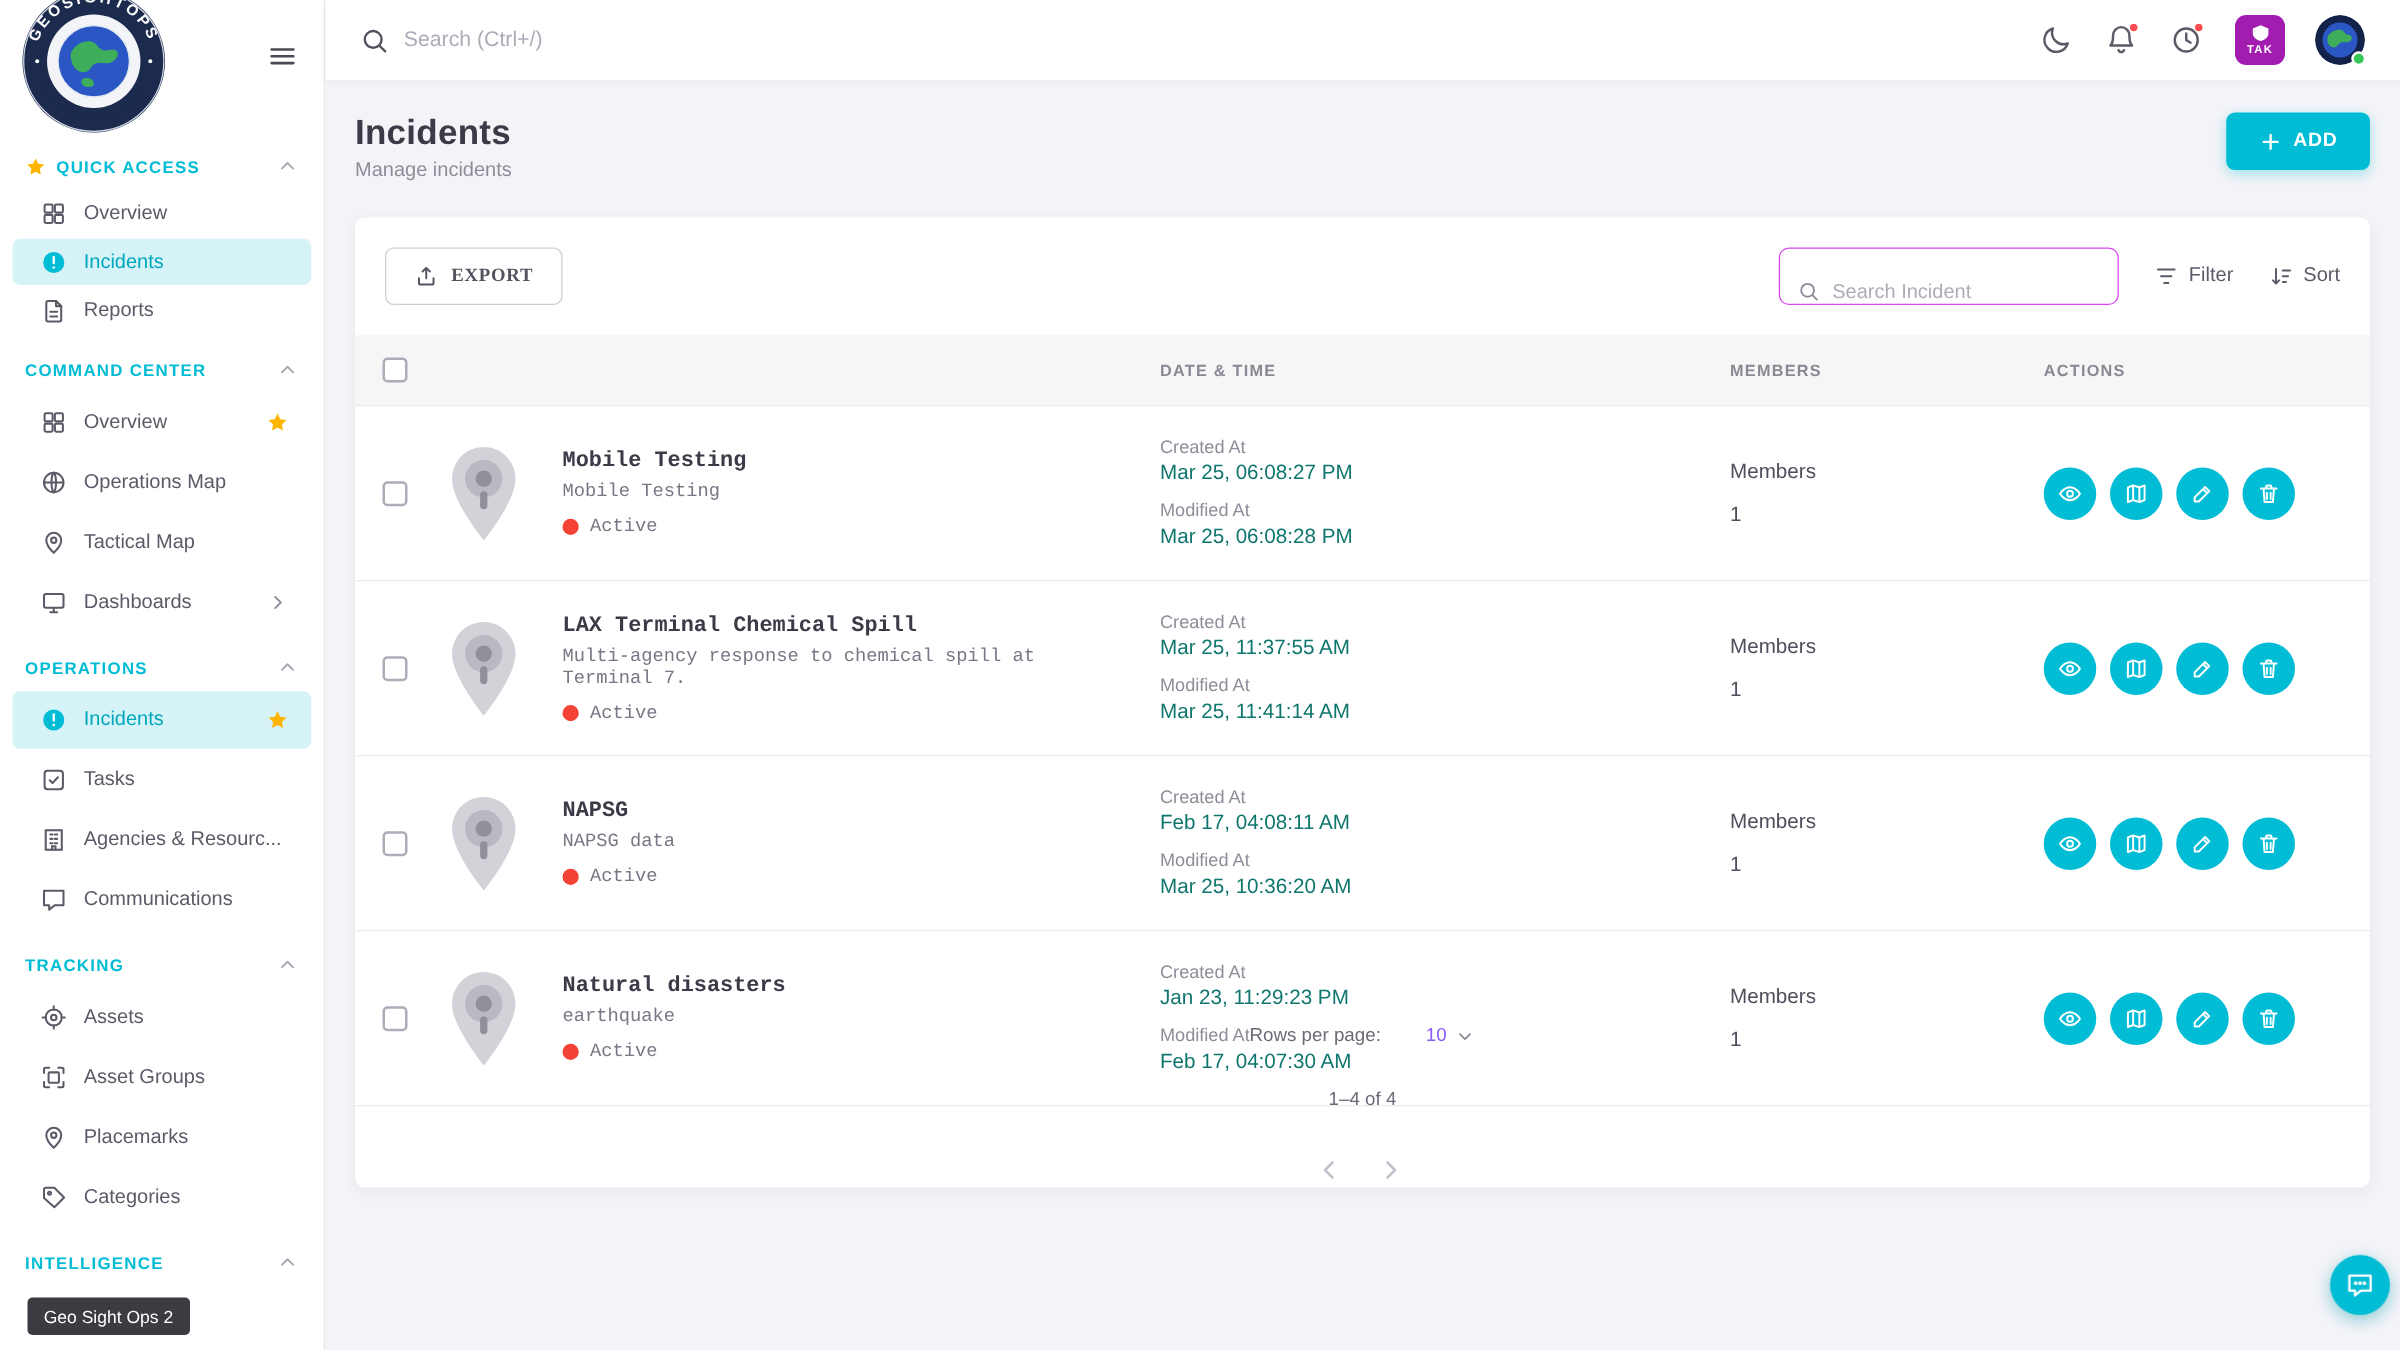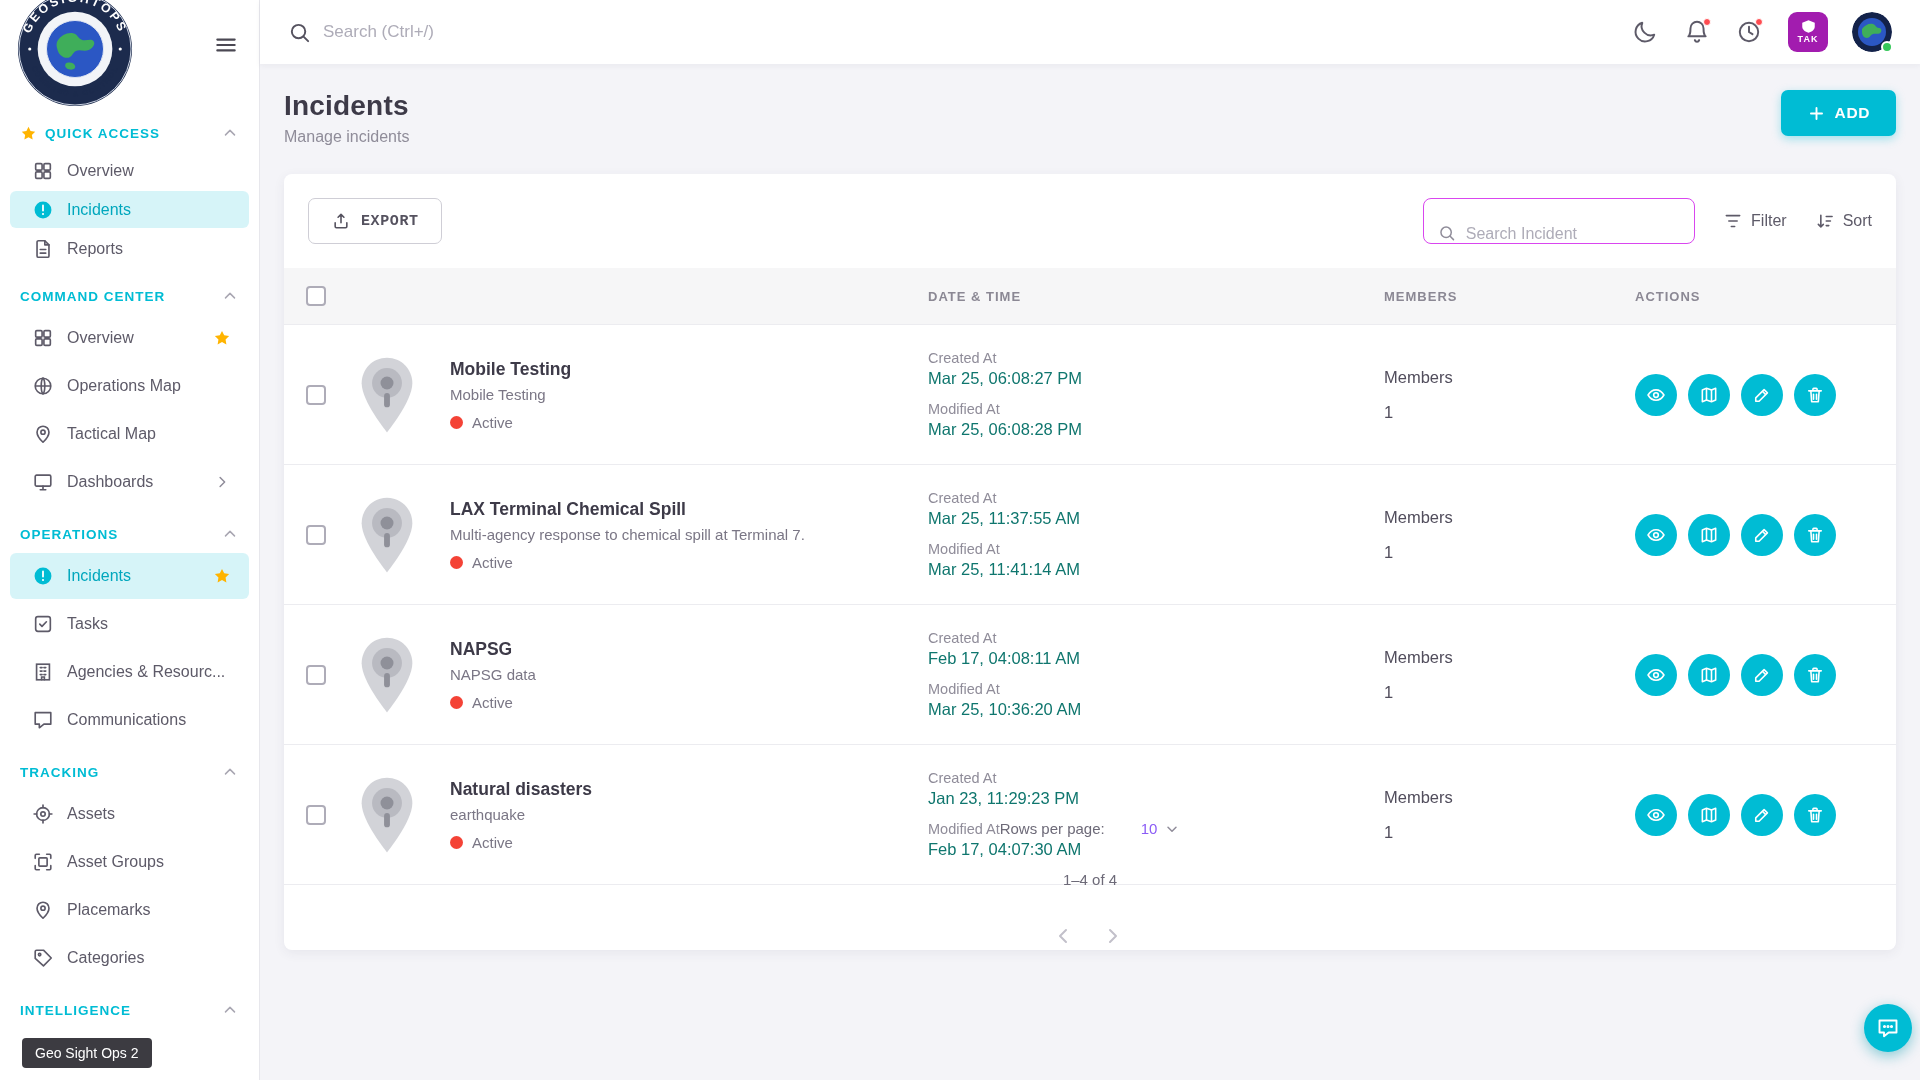--- a/index.html
+++ b/index.html
@@ -60,36 +60,36 @@
 
   .content{ flex:1; padding:26px 24px 0 24px; overflow:hidden; position:relative; }
   .page-head{ display:flex; justify-content:space-between; align-items:flex-start; }
   .page-title{ font-size:28px; font-weight:600; color:var(--dark); letter-spacing:.2px; }
   .page-sub{ font-size:16px; color:#8f8c99; margin-top:6px; }
   .btn-add{ display:flex; align-items:center; gap:9px; background:var(--accent); color:#fff; border:none; border-radius:7px; height:46px; padding:0 26px; font-size:15.5px; font-weight:600; letter-spacing:.6px; cursor:pointer; box-shadow:0 3px 10px rgba(0,188,212,.35); font-family:inherit; }
   .btn-add .ic{ width:19px; height:19px; }
 
   .card{ background:#fff; border-radius:8px; box-shadow:0 3px 12px rgba(50,50,80,.07); margin-top:28px; }
   .card-toolbar{ display:flex; align-items:center; justify-content:space-between; padding:24px 24px; }
-  .btn-export{ display:flex; align-items:center; gap:10px; background:#fff; border:1px solid #cfced6; color:#55525f; border-radius:7px; height:46px; padding:0 22px; font-size:15px; font-weight:600; letter-spacing:.6px; cursor:pointer; font-family:Liberation Mono, monospace; }
+  .btn-export{ display:flex; align-items:center; gap:10px; background:#fff; border:1px solid #cfced6; color:#55525f; border-radius:7px; height:46px; padding:0 22px; font-size:15px; font-weight:600; letter-spacing:.6px; cursor:pointer; font-family:Liberation Serif, serif; }
   .btn-export .ic{ width:20px; height:20px; }
   .toolbar-right{ display:flex; align-items:center; gap:28px; }
   .inc-search{ display:flex; align-items:flex-end; gap:10px; border:1px solid #d946ef; border-radius:8px; height:46px; padding:0 14px; width:272px; }
   .inc-search .ic{ width:20px; height:20px; color:#8f8c99; }
   .inc-search input{ border:none; outline:none; font-size:16px; color:#55525f; width:100%; font-family:inherit; background:transparent; }
   .inc-search input::placeholder{ color:#aeacb8; }
   .tool-link{ display:flex; align-items:center; gap:8px; background:none; border:none; color:#5d5a68; font-size:16px; cursor:pointer; font-family:inherit; }
   .tool-link .ic{ width:20px; height:20px; }
 
   .t-grid{ display:grid; grid-template-columns:64px 580px 456px 251px 1fr; align-items:center; }
   .t-head{ background:#f6f6f7; height:56px; }
   .t-head .th{ font-size:13px; font-weight:700; letter-spacing:1px; color:#8b8894; text-transform:uppercase; }
   .cb{ width:20px; height:20px; border:2px solid #aeacb8; border-radius:4px; display:inline-block; cursor:pointer; justify-self:center; background:#fff; }
   .t-row{ min-height:140px; border-top:1px solid var(--border); }
-  .name-cell{ display:flex; align-items:center; gap:24px; padding-right:20px; }
+  .name-cell{ display:flex; align-items:center; gap:24px; padding-right:20px;font-family:Liberation Mono, monospace; }
   .pin-img{ width:78px; height:86px; flex:none; }
   .row-title{ font-size:17.5px; font-weight:600; color:var(--dark); margin-bottom:6px; }
   .row-sub{ font-size:15px; color:#7a7685; margin-bottom:11px; }
   .row-status{ display:flex; align-items:center; gap:9px; font-size:15px; color:#7a7685; }
   .status-dot{ width:13px; height:13px; border-radius:50%; background:var(--red); }
   .dt-label{ font-size:14.5px; color:#8f8c99; margin-bottom:3px; }
   .dt-value{ font-size:16.5px; color:#0f766e; font-weight:500; }
   .dt-group + .dt-group{ margin-top:13px; }
   .mem-label{ font-size:16.5px; color:#514d5c; margin-bottom:16px; }
   .mem-value{ font-size:16.5px; color:#514d5c; }

